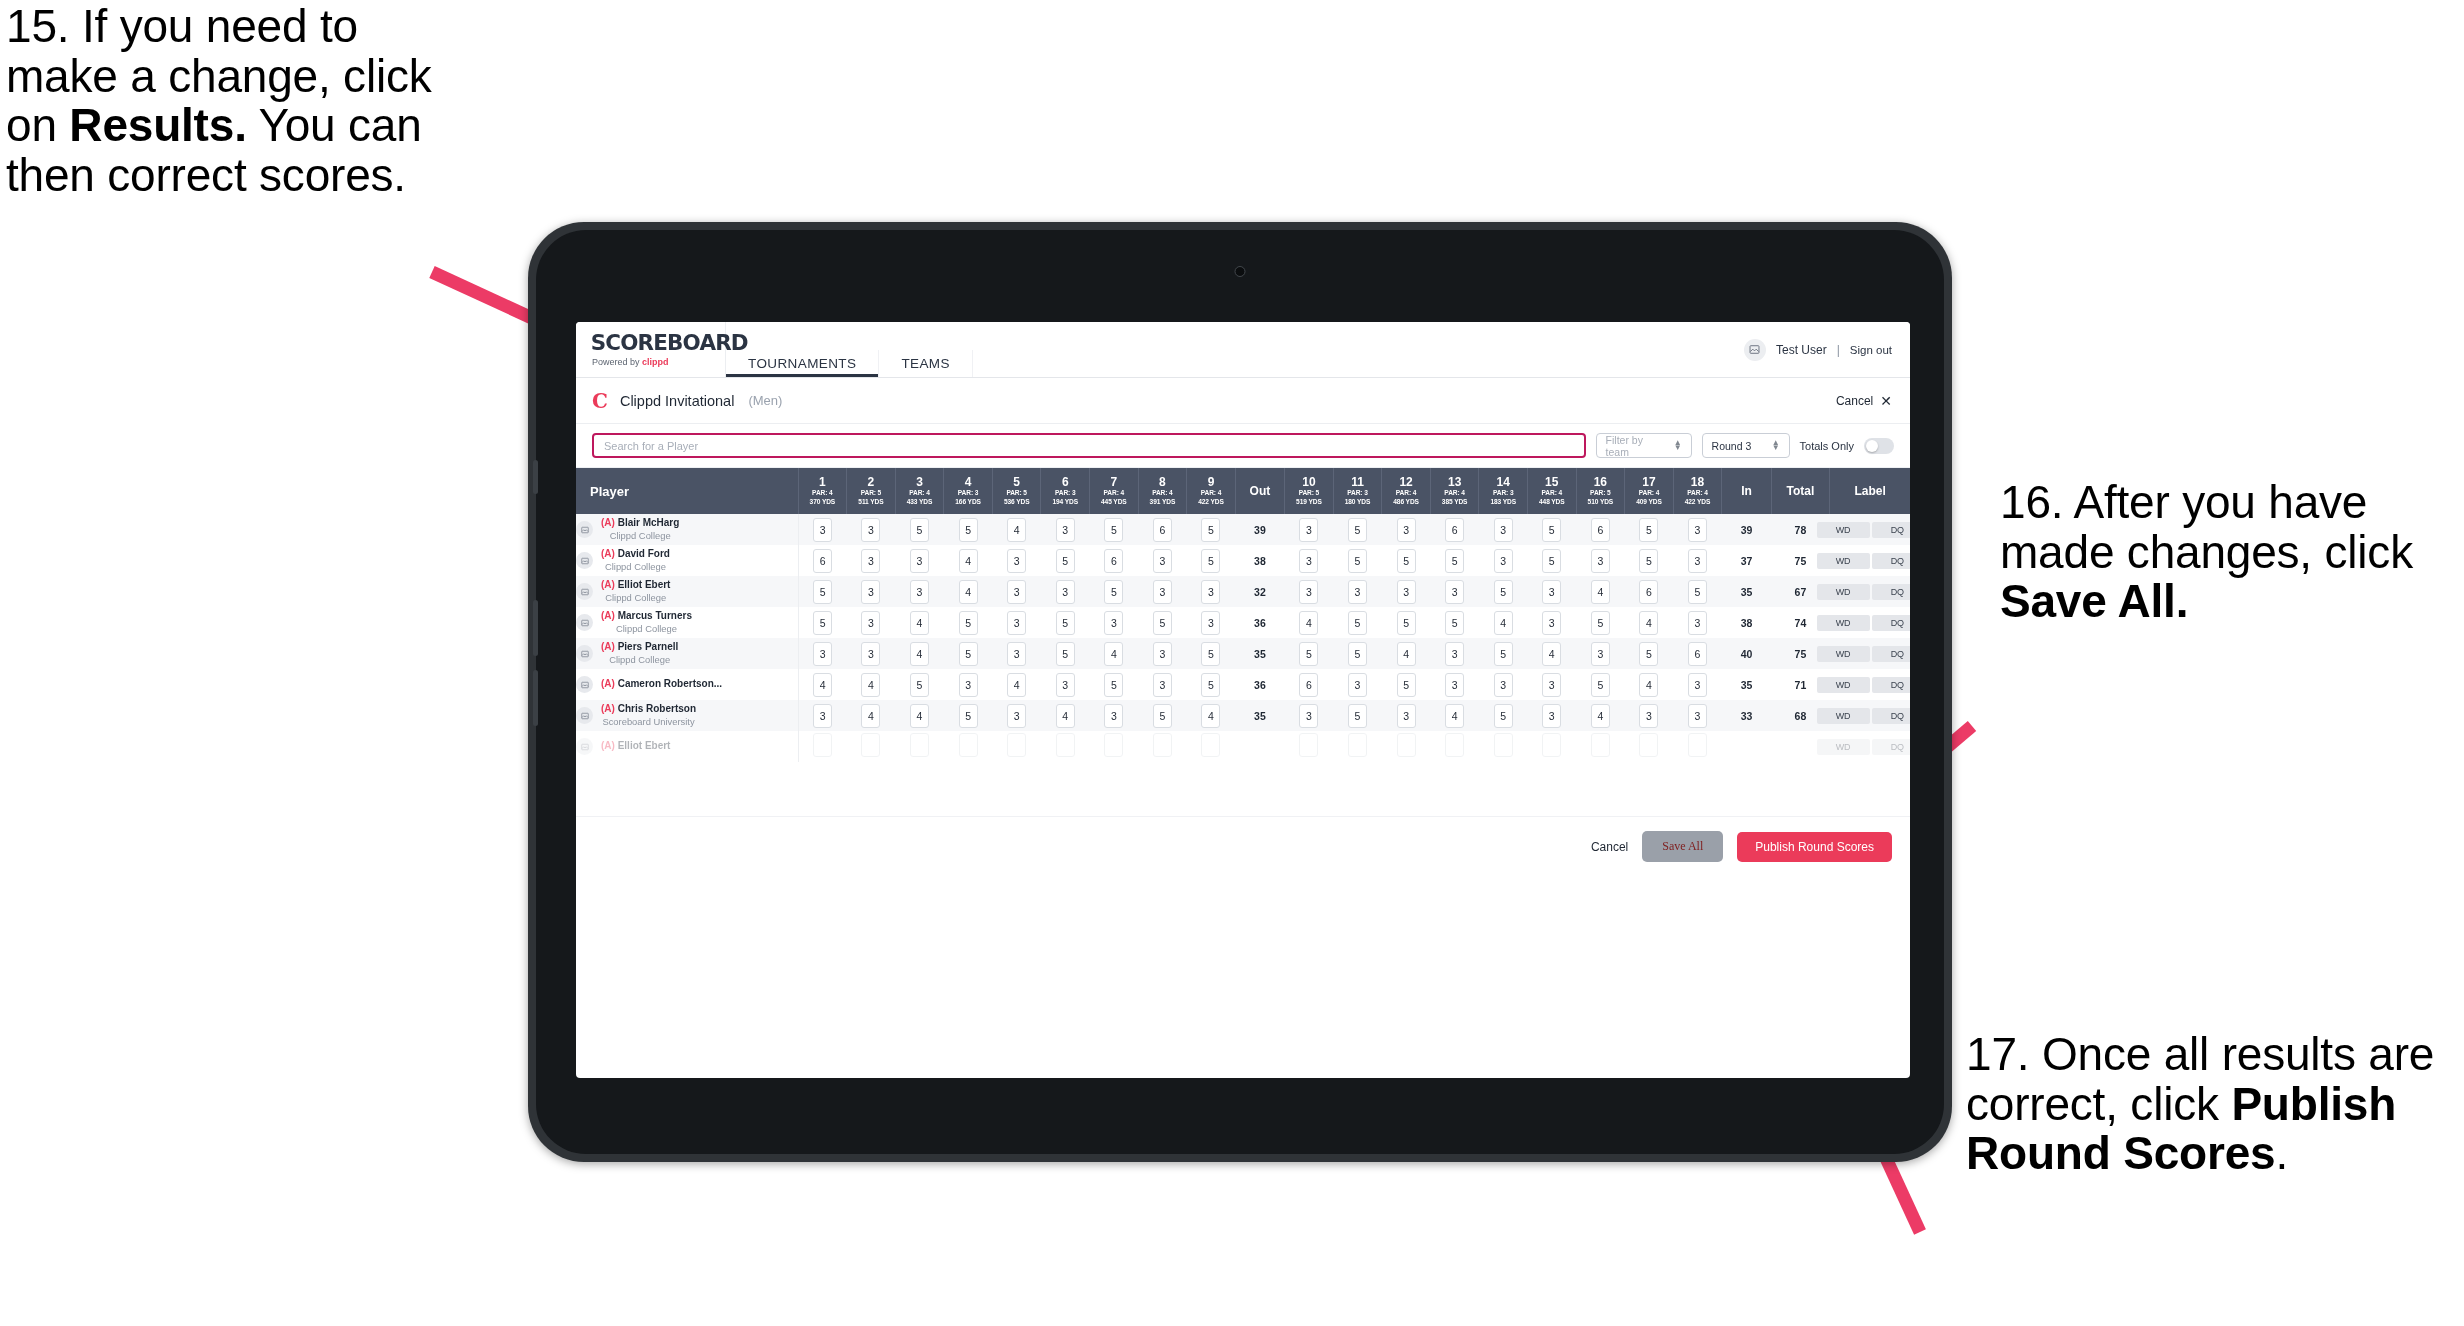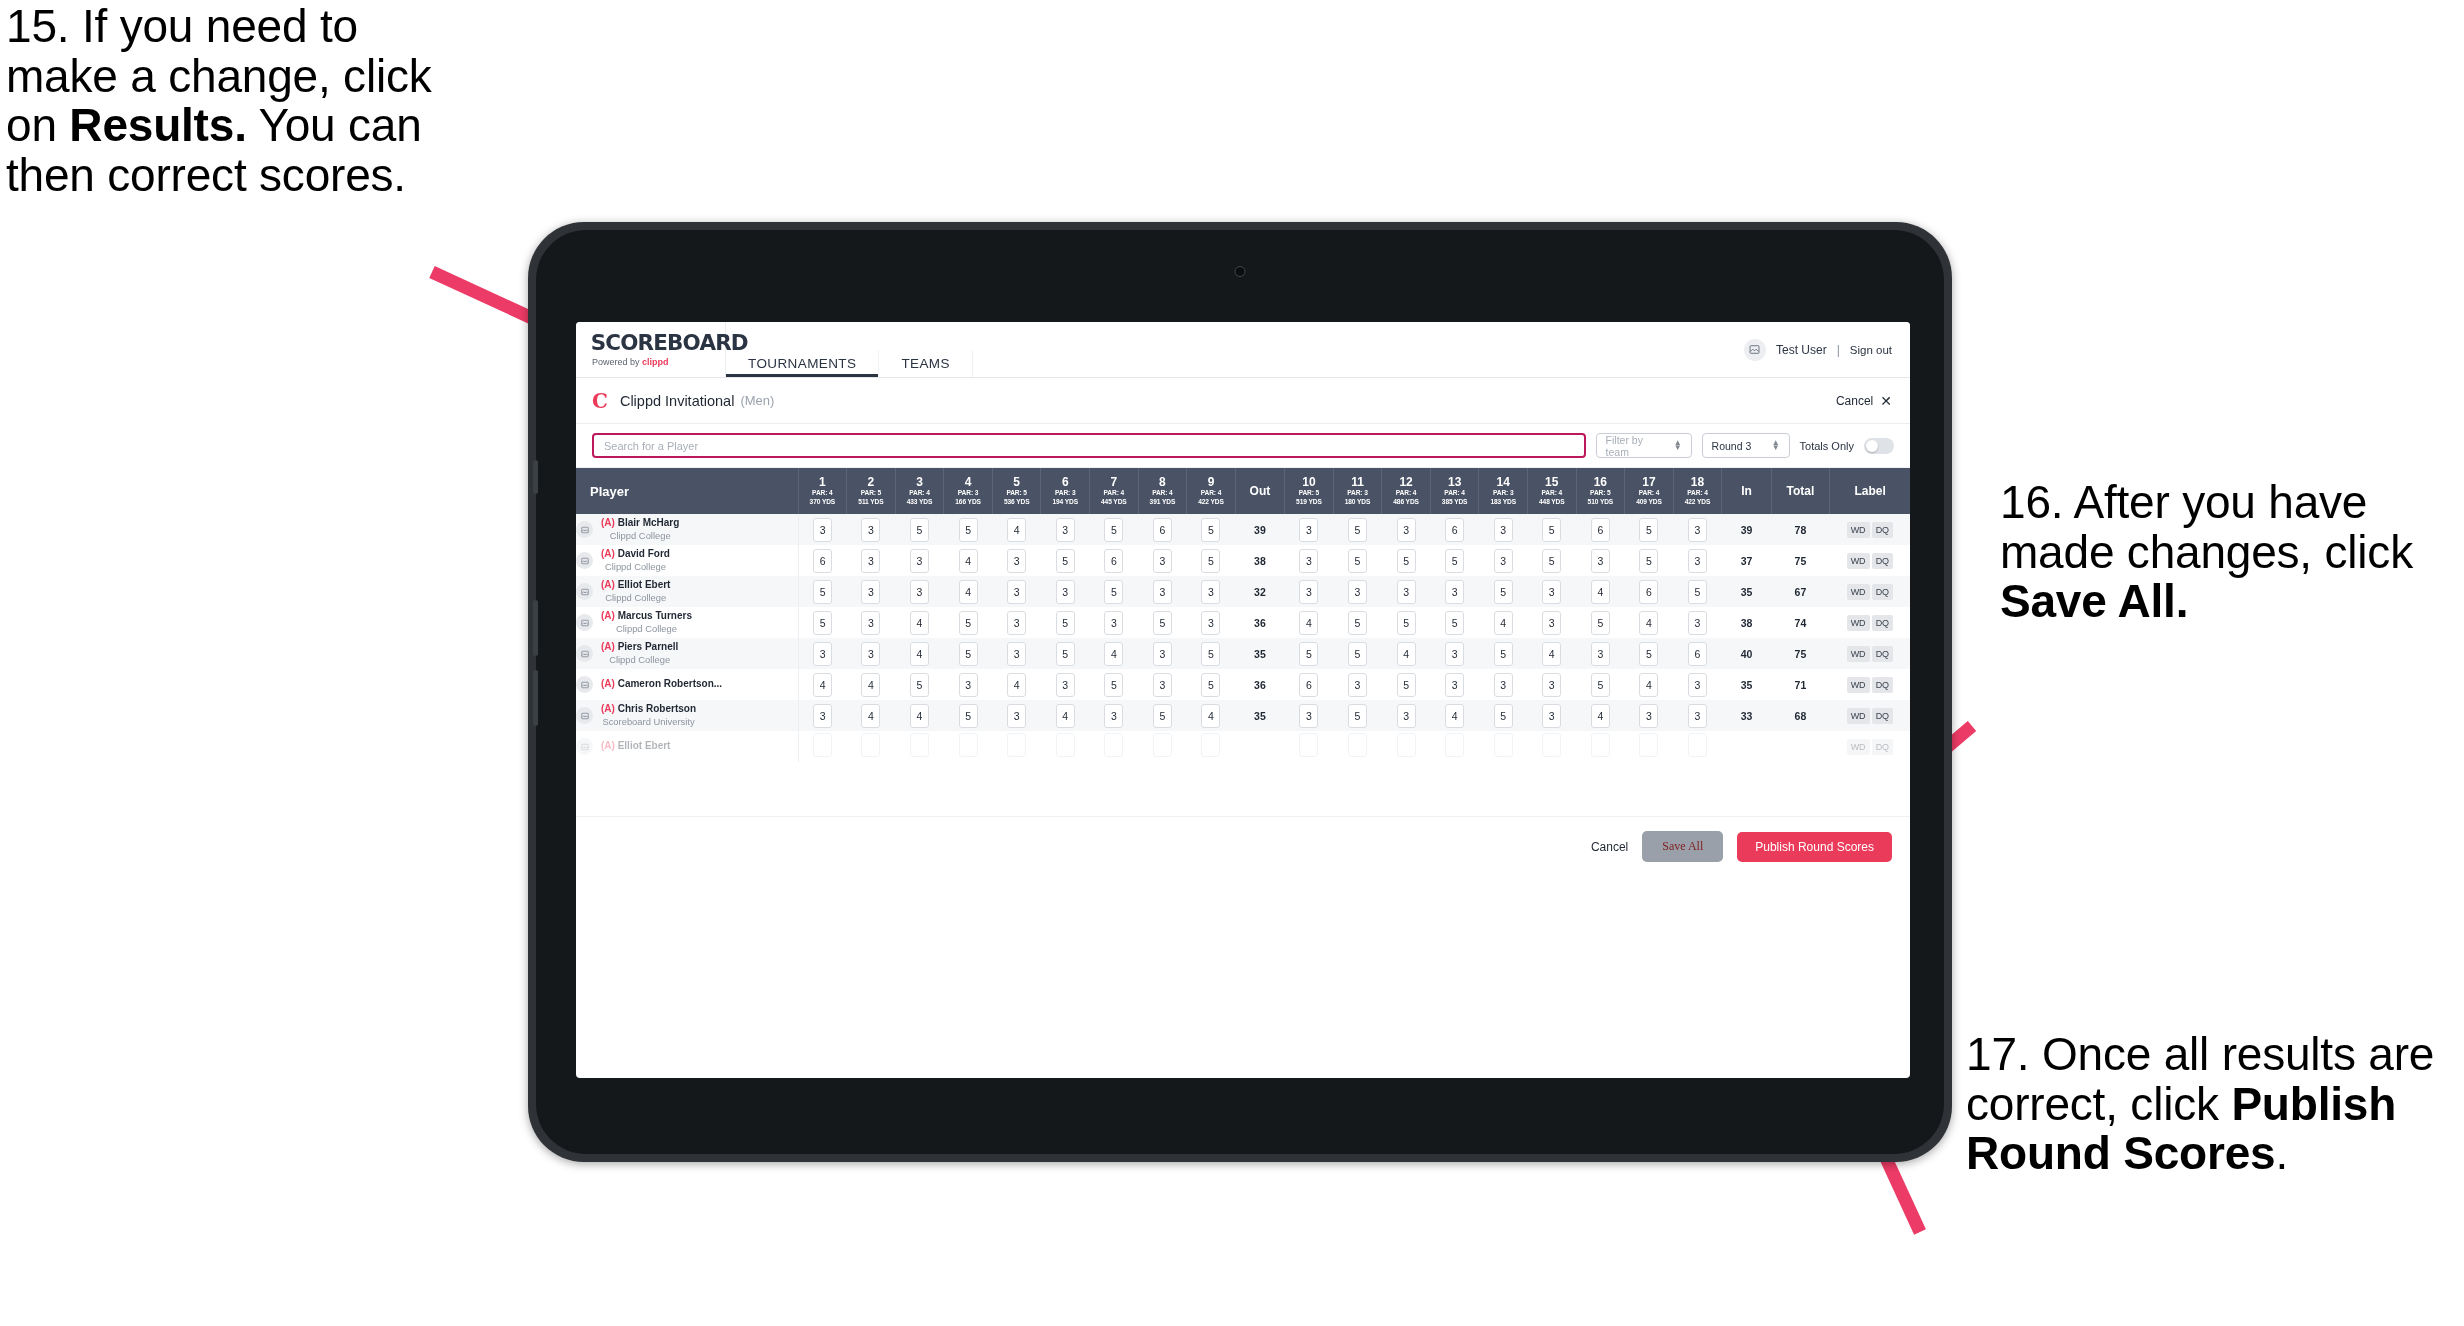--- a/index.html
+++ b/index.html
@@ -135,21 +135,21 @@
     display: flex; align-items: center;
     padding: 0 18px 0 16px;
     border-bottom: 1px solid #eceef1;
   }
   #tour-logo {
     font-family: "DejaVu Serif", serif;
     font-weight: 700; font-size: 20px; color: #eb3b5a;
     margin-right: 12px; line-height: 1;
   }
   #tour-name { font-size: 14.5px; color: #1f2733; font-weight: 400; }
-  #tour-gender { font-size: 13px; color: #9aa2ae; margin-left: 6px; }
+  #tour-gender { font-size: 13px; color: #9aa2ae; margin-left: 14px; }
   #tour-cancel {
     margin-left: auto;
     display: flex; align-items: center; gap: 7px;
     font-size: 12px; color: #1f2733; cursor: pointer;
   }
   #tour-cancel .x { font-size: 14px; }
 
   
   #sectiontabs {
     height: 36px;
@@ -264,21 +264,21 @@
     background: #ffffff;
     font-size: 10.5px;
     color: #262d38;
   }
   td.sum-cell { font-size: 10.5px; font-weight: 700; color: #1f2733; }
   td.total-cell { font-size: 10.5px; font-weight: 700; color: #1f2733; }
   td.label-cell { padding: 0 4px; }
   .label-flex { display: flex; gap: 2px; justify-content: center; }
   .label-chip {
     background: #e4e6ea; color: #3b434f;
-    font-size: 9px; padding: 3px 4px; border-radius: 2px;
+    font-size: 9px; padding: 3px 19px; border-radius: 2px;
     cursor: pointer;
   }
   tr.faded td { opacity: .35; }
 
   
   #footer {
     height: 60px; background: #ffffff;
     display: flex; align-items: center; justify-content: flex-end;
     gap: 14px; padding-right: 18px;
     border-top: 1px solid #f0f1f4;

